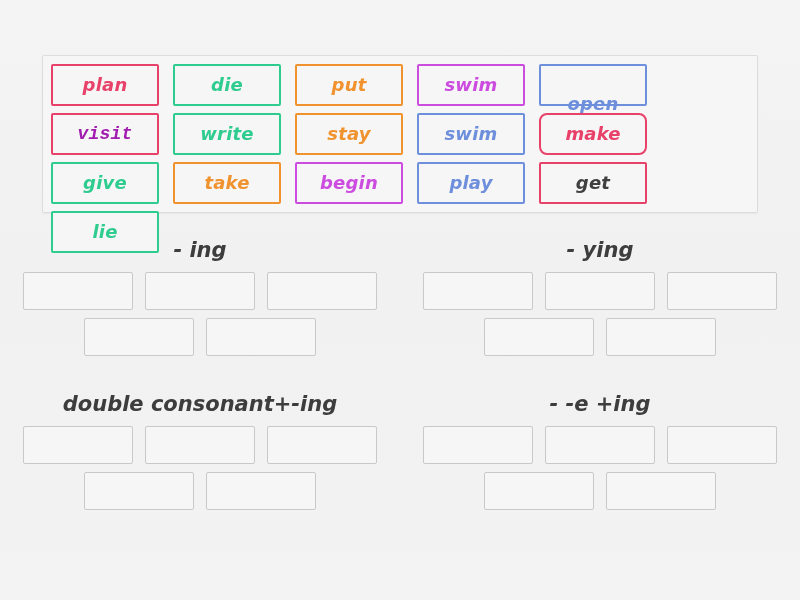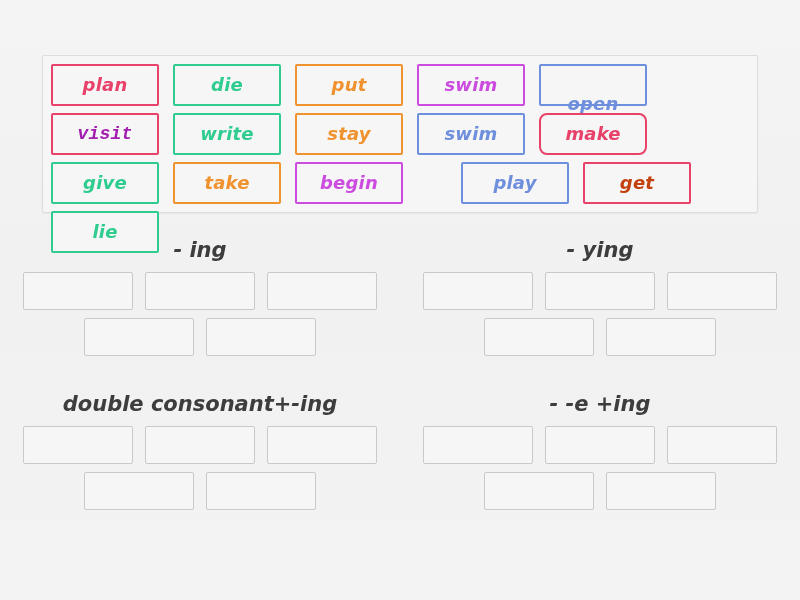--- a/index.html
+++ b/index.html
@@ -161,25 +161,25 @@
       </div>
     <div class="word-tile" style="border-color: rgb(46, 204, 143);">
         <span style="color: rgb(46, 204, 143);">give</span>
       </div>
     <div class="word-tile" style="border-color: rgb(240, 146, 46);">
         <span style="color: rgb(240, 146, 46);">take</span>
       </div>
     <div class="word-tile" style="border-color: rgb(204, 76, 224);">
         <span style="color: rgb(204, 76, 224);">begin</span>
       </div>
-    <div class="word-tile" style="border-color: rgb(110, 143, 219); margin-left: 44px;">
+    <div class="word-tile" style="border-color: rgb(110, 143, 219);">
         <span style="color: rgb(110, 143, 219);">play</span>
       </div>
     <div class="word-tile" style="border-color: rgb(232, 65, 106);">
-        <span style="color: #c2410c;">get</span>
+        <span style="color: #404040;">get</span>
       </div>
     <div class="word-tile" style="border-color: rgb(46, 204, 143);">
         <span style="color: rgb(46, 204, 143);">lie</span>
       </div>
   </div>
 </div>
 
 <div class="categories">
 
   <div class="cat-row">

